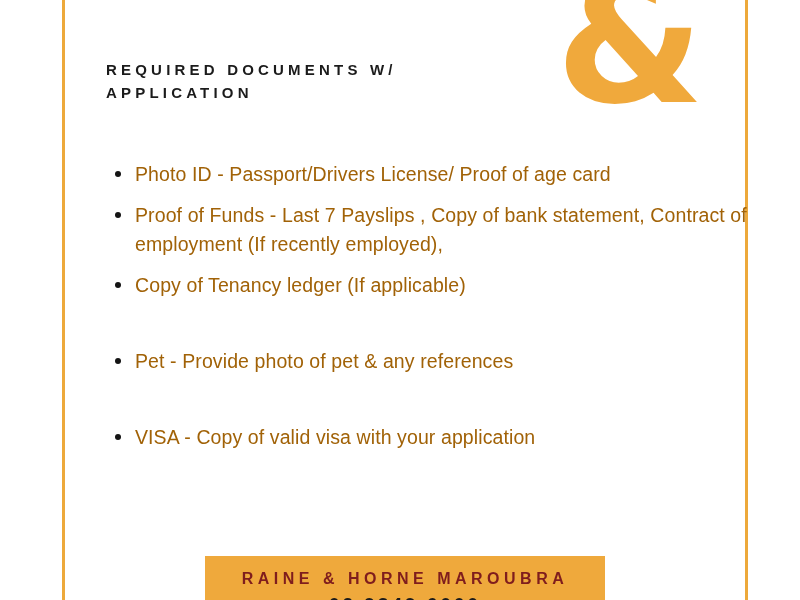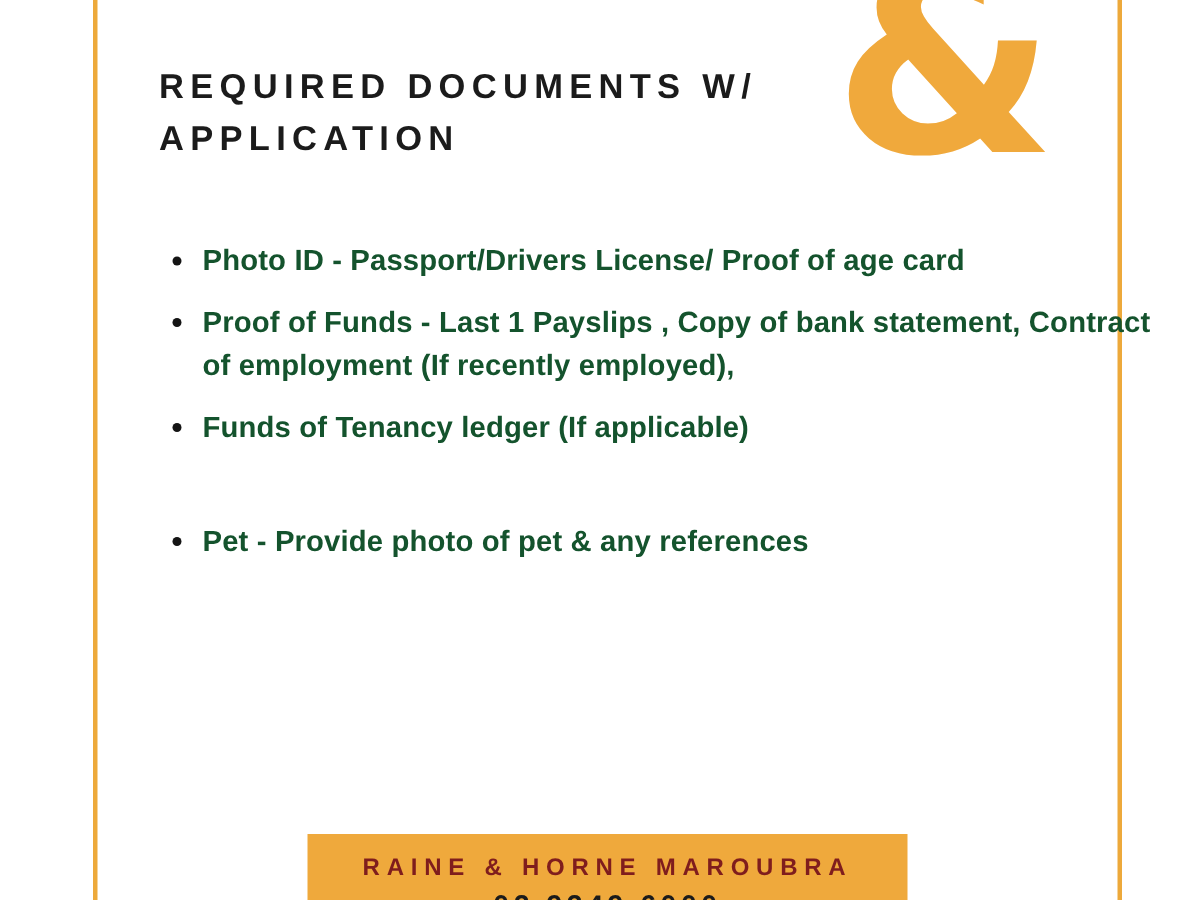--- a/index.html
+++ b/index.html
@@ -66,44 +66,44 @@
     font-weight: bold;
     color: #f0a93c;
     line-height: 1;
     letter-spacing: -4px;
     user-select: none;
   }
 
   .heading {
     position: absolute;
     left: 41px;
-    top: 40px;
+    top: 59px;
     width: 420px;
-    font-size: 23px;
+    font-size: 15px;
     font-weight: bold;
     color: #1b1b1b;
     letter-spacing: 4.2px;
     line-height: 1.5;
     text-transform: uppercase;
   }
 
   .doc-list {
     position: absolute;
     left: 18px;
     top: 160px;
     width: 650px;
     margin: 0;
     padding: 0 0 0 52px;
     list-style: none;
   }
   .doc-list li {
     position: relative;
     font-size: 19.5px;
-    font-weight: bold;
-    color: #14532d;
+    font-weight: normal;
+    color: #a16207;
     line-height: 1.45;
     margin-bottom: 13px;
     letter-spacing: 0.1px;
   }
   .doc-list li::before {
     content: "";
     position: absolute;
     left: -20px;
     top: 11px;
     width: 6px;
@@ -154,23 +154,24 @@
   <div class="rule rule-right"></div>
 
   <div class="content">
 
     <div class="ampersand">&amp;</div>
 
     <div class="heading">REQUIRED DOCUMENTS W/ APPLICATION</div>
 
     <ul class="doc-list">
       <li>Photo ID - Passport/Drivers License/ Proof of age card</li>
-      <li>Proof of Funds - Last 1 Payslips , Copy of bank statement, Contract of employment (If recently employed),</li>
-      <li>Funds of Tenancy ledger (If applicable)</li>
+      <li>Proof of Funds - Last 7 Payslips , Copy of bank statement, Contract of employment (If recently employed),</li>
+      <li>Copy of Tenancy ledger (If applicable)</li>
       <li class="tight">Pet - Provide photo of pet &amp; any references</li>
+      <li class="tight">VISA - Copy of valid visa with your application</li>
     </ul>
 
     <div class="footer-band">
       <div class="footer-name">RAINE &amp; HORNE MAROUBRA</div>
       <div class="footer-phone">02 9349 6000</div>
     </div>
 
   </div>
 </div>
 

